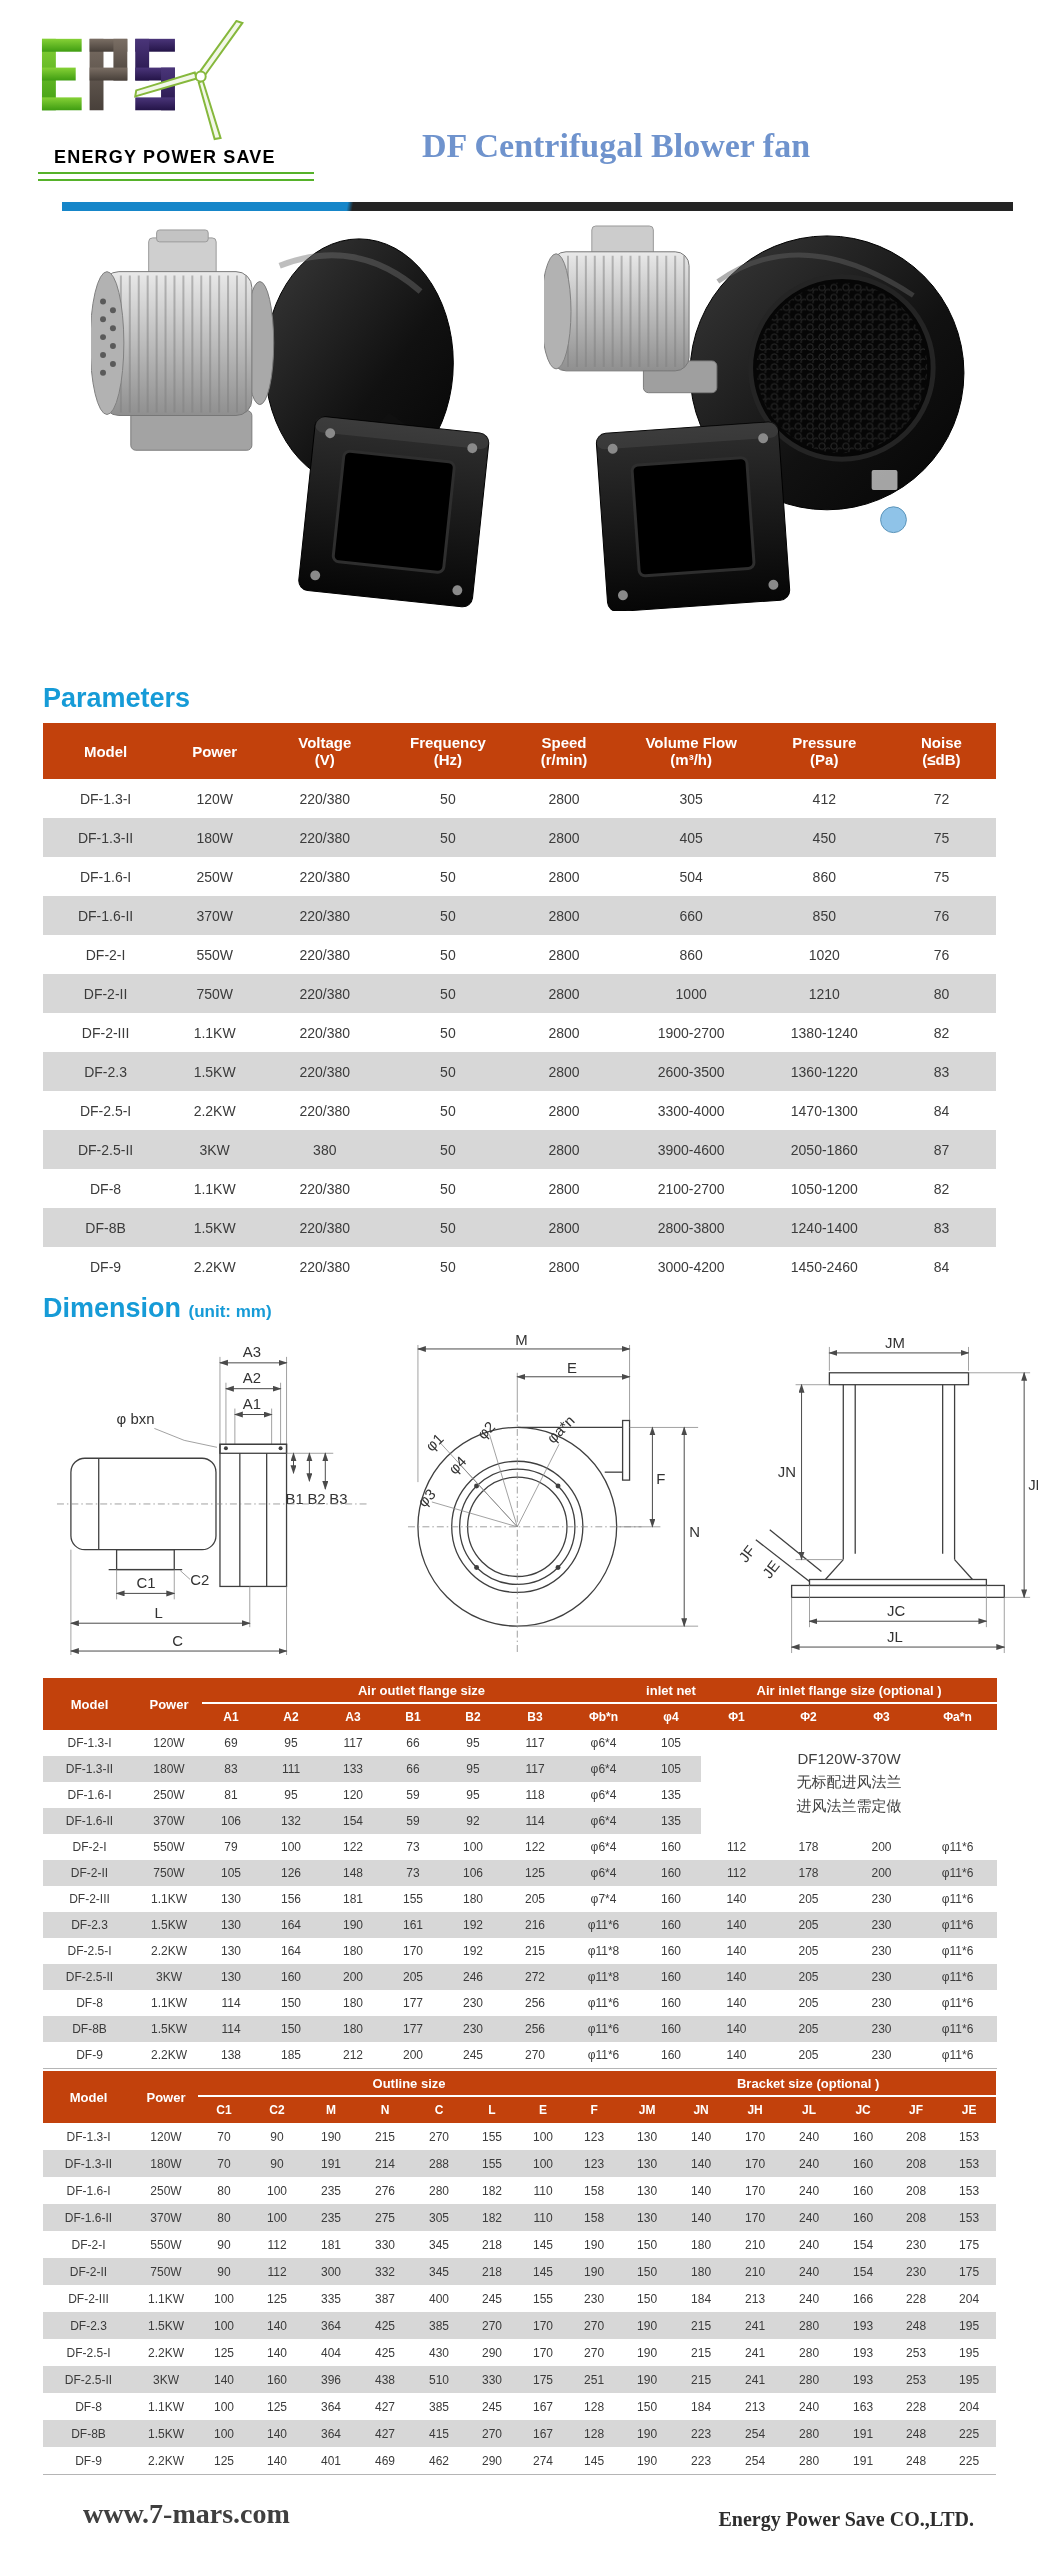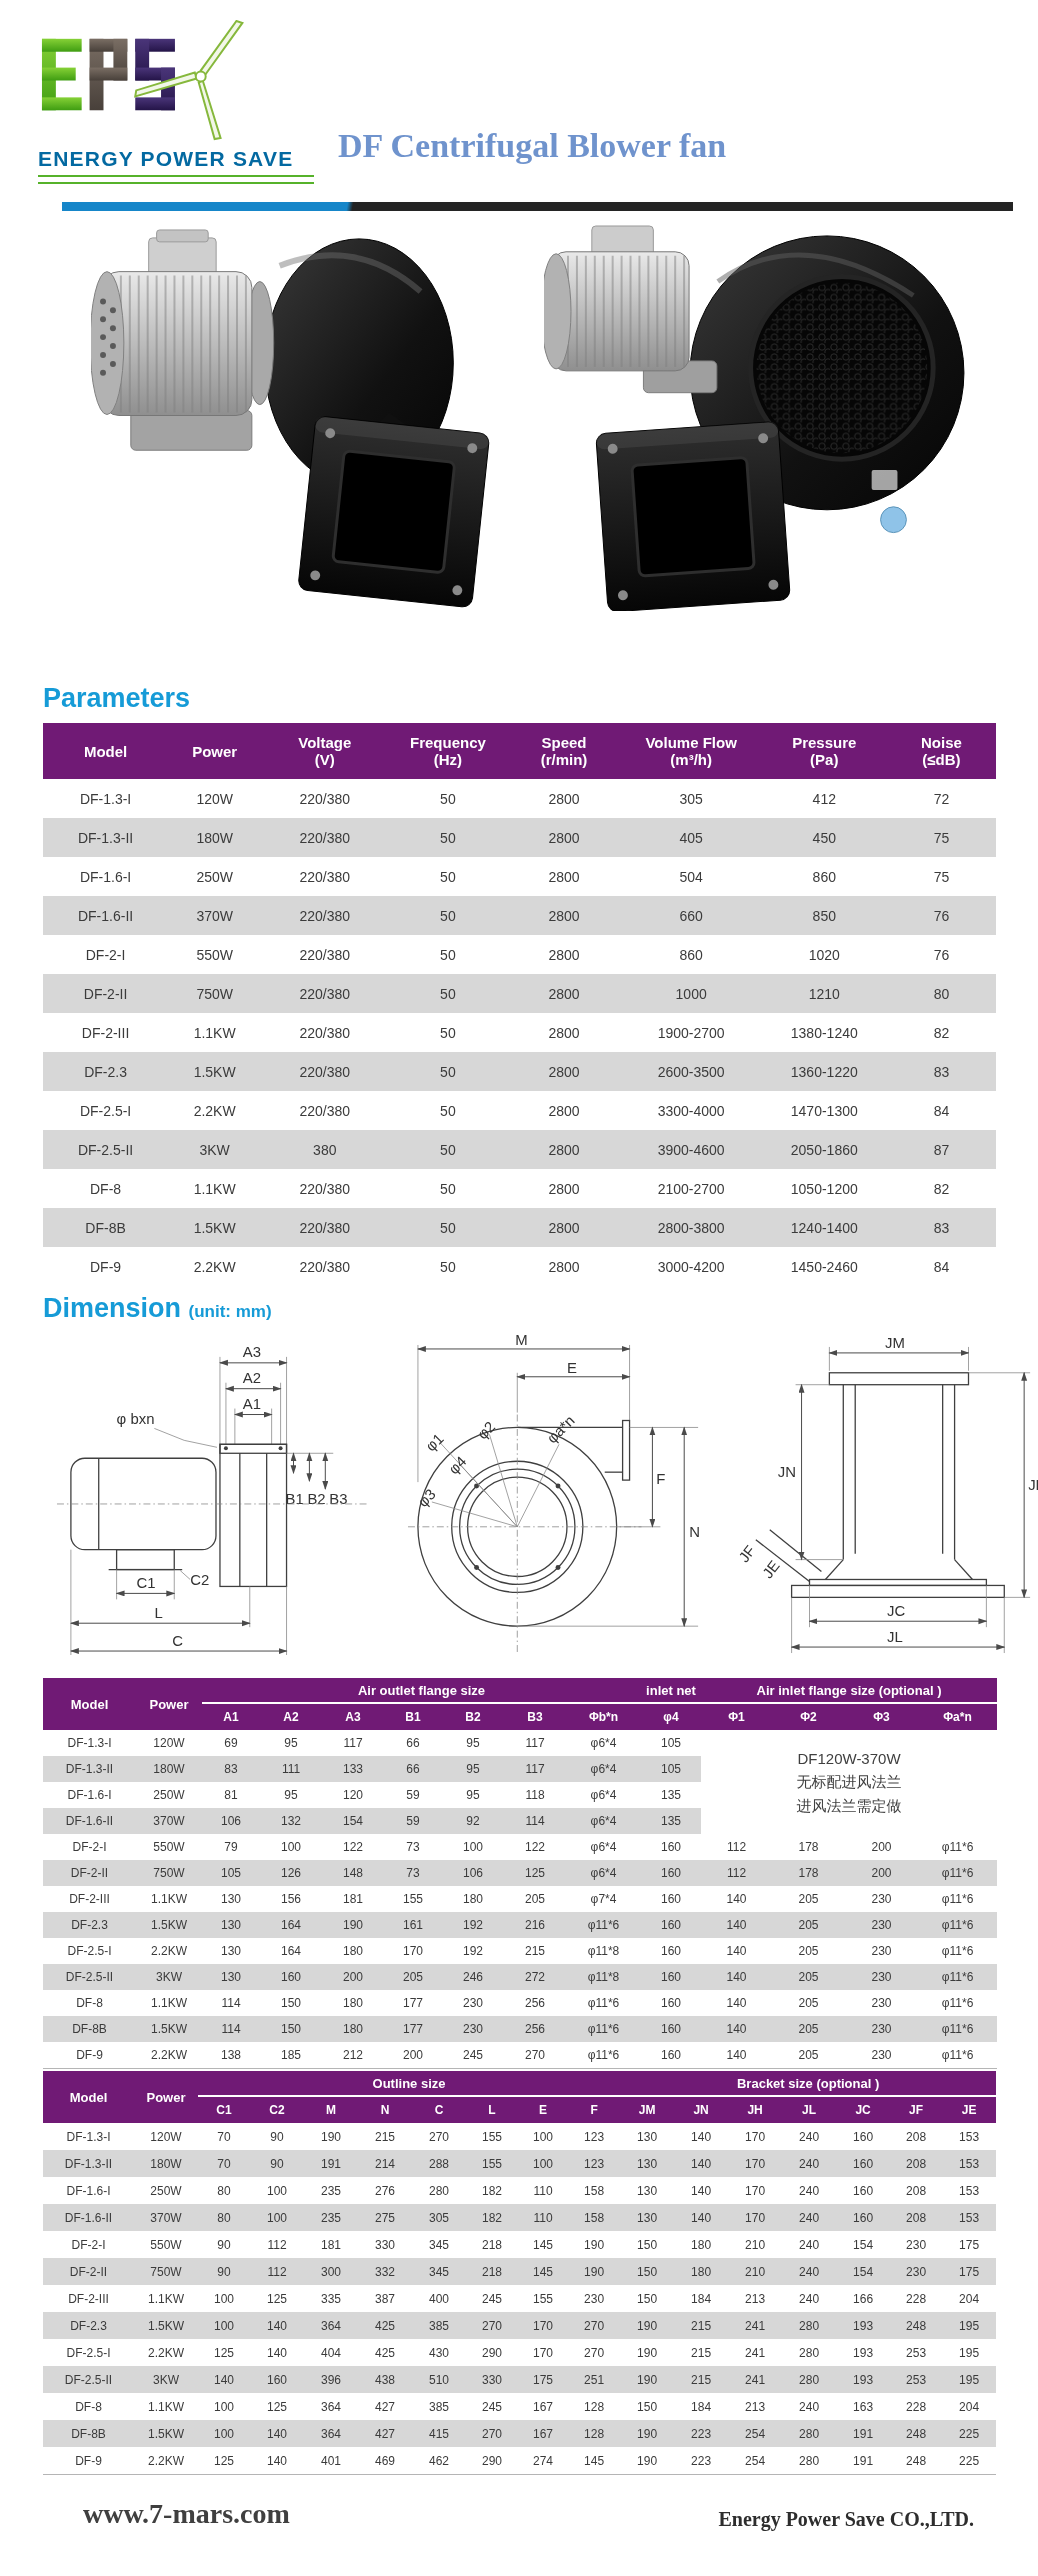--- a/index.html
+++ b/index.html
@@ -1,35 +1,35 @@
 <!DOCTYPE html>
 <html><head>
 <meta charset="utf-8">
 <style>
   html,body { margin:0; padding:0; background:#fff; }
   .page { position:relative; width:1038px; height:2576px; background:#fff;
           font-family:"Liberation Sans", sans-serif; overflow:hidden; }
 
   
   .logo-wrap { position:absolute; left:38px; top:20px; width:298px; }
-  .logo-tagline { color:#0369a1; font-weight:bold; font-size:21px; letter-spacing:1.2px; margin-top:2px; }
+  .logo-tagline { color:#000000; font-weight:bold; font-size:18px; letter-spacing:1.2px; margin-top:2px;margin-left:16px; }
   .logo-underline { width:276px; height:5px; border-top:2px solid #56b22a; border-bottom:2px solid #56b22a; margin-top:4px; }
-  .doc-title { position:absolute; left:338px; top:127px; width:556px; 
+  .doc-title { position:absolute; left:338px; top:127px; width:556px; text-align:center;
                font-family:"Liberation Serif", serif; font-weight:bold; font-size:34px; color:#6f93cd; }
   .divider { position:absolute; left:62px; top:202px; width:951px; height:9px;
              background:linear-gradient(100deg,#1686c9 0 30%,#242424 30.6% 100%); }
 
   
   .section-title { position:absolute; color:#169bd7; font-weight:bold; }
   .unit-note { font-size:17px; font-weight:bold; color:#169bd7; }
 
   
   table { border-collapse:collapse; table-layout:fixed; }
   th, td { padding:1px 2px; text-align:center; overflow:hidden; }
-  th { background:#701a75; color:#fff; font-weight:bold; white-space:pre-line; }
+  th { background:#c2410c; color:#fff; font-weight:bold; white-space:pre-line; }
   td { color:#3b3b3b; background:#fff; }
   tr.alt td { background:#d7d7d7; }
 
   .ptable { position:absolute; left:43px; top:723px; width:953px; }
   .ptable th { font-size:15px; height:54px; }
   .ptable td { font-size:14px; height:37px; }
 
   .dtable th.grp { font-size:13px; height:22px; border-bottom:2px solid #fff; }
   .dtable th.sub { font-size:12px; height:24px; }
   .dtable th.mh  { font-size:13px; }

